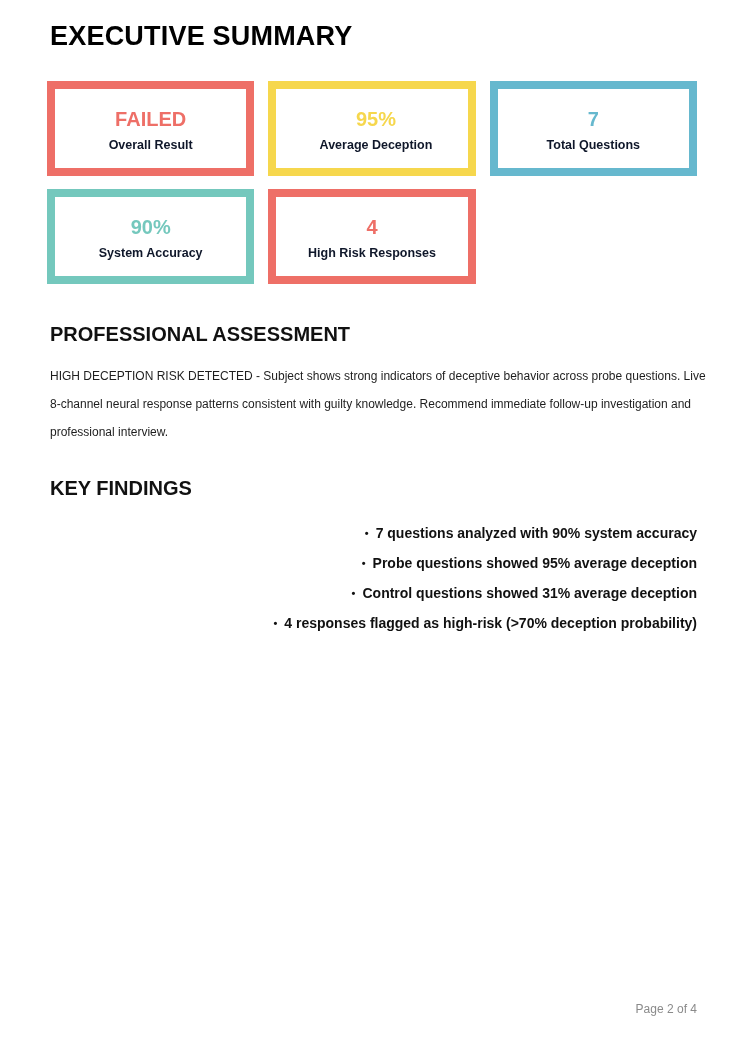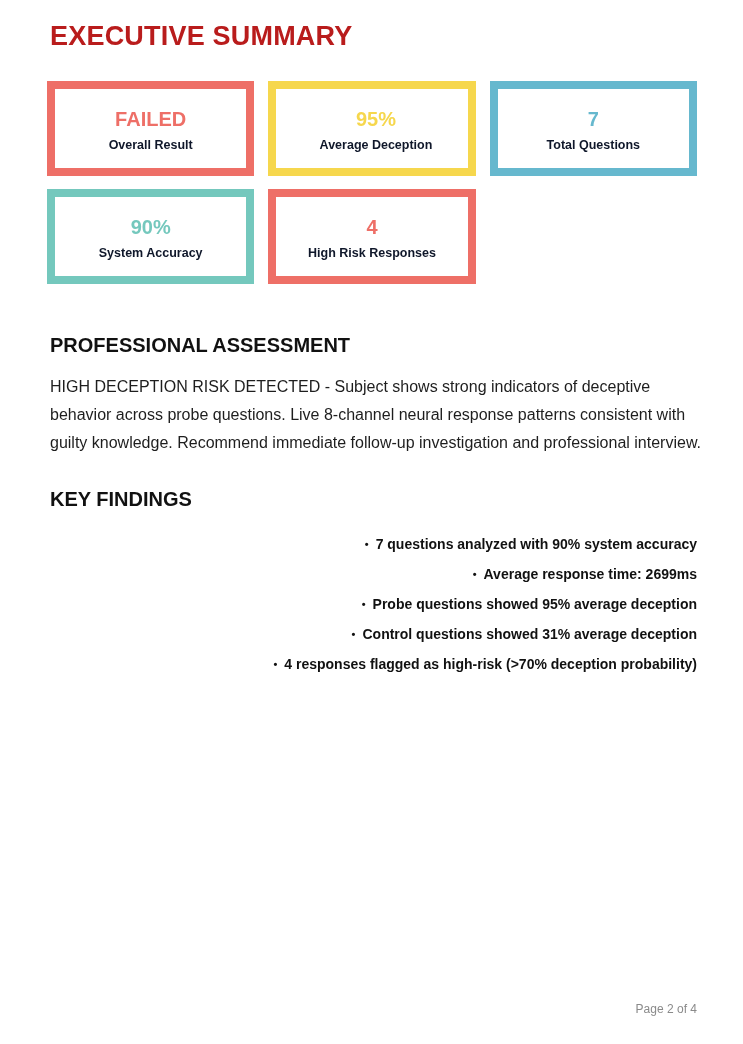--- a/index.html
+++ b/index.html
@@ -14,21 +14,21 @@
   }
   .page {
     position: absolute;
     inset: 0;
     padding: 21px 46px 0 50px;
   }
   .page-title {
     font-size: 27px;
     font-weight: bold;
     letter-spacing: 0.2px;
-    color: #b91c1c;
+    color: #000000;
   }
   .cards-grid {
     margin-top: 29px;
     margin-left: -3px;
     display: grid;
     grid-template-columns: repeat(3, 1fr);
     column-gap: 14px;
     row-gap: 13px;
   }
   .stat-card {
@@ -51,25 +51,25 @@
     font-size: 12.5px;
     font-weight: bold;
     color: #0f172a;
     line-height: 1;
   }
   .section-heading {
     font-size: 20px;
     font-weight: bold;
     color: #111111;
   }
-  .assessment-section { margin-top: 50px; }
+  .assessment-section { margin-top: 39px; }
   .assessment-body {
     margin-top: 16px;
     width: 660px;
-    font-size: 16px;
+    font-size: 12px;
     font-weight: normal;
     line-height: 28px;
     color: #1e1e1e;
   }
   .findings-section { margin-top: 31px; }
   .findings-list {
     list-style: none;
     margin-top: 19px;
     padding-left: 13px;
     text-align: right;
@@ -136,23 +136,20 @@
     <p class="assessment-body">HIGH DECEPTION RISK DETECTED - Subject shows strong indicators of deceptive behavior across probe questions. Live 8-channel neural response patterns consistent with guilty knowledge. Recommend immediate follow-up investigation and professional interview.</p>
   </section>
 
   <section class="findings-section">
     <h2 class="section-heading">KEY FINDINGS</h2>
     <ul class="findings-list">
       <li>
         <span class="bullet-marker">•</span><span>7 questions analyzed with 90% system accuracy</span>
       </li>
       <li>
-        <span class="bullet-marker">•</span><span>Average response time: 2699ms</span>
-      </li>
-      <li>
         <span class="bullet-marker">•</span><span>Probe questions showed 95% average deception</span>
       </li>
       <li>
         <span class="bullet-marker">•</span><span>Control questions showed 31% average deception</span>
       </li>
       <li>
         <span class="bullet-marker">•</span><span>4 responses flagged as high-risk (&gt;70% deception probability)</span>
       </li>
     </ul>
   </section>

